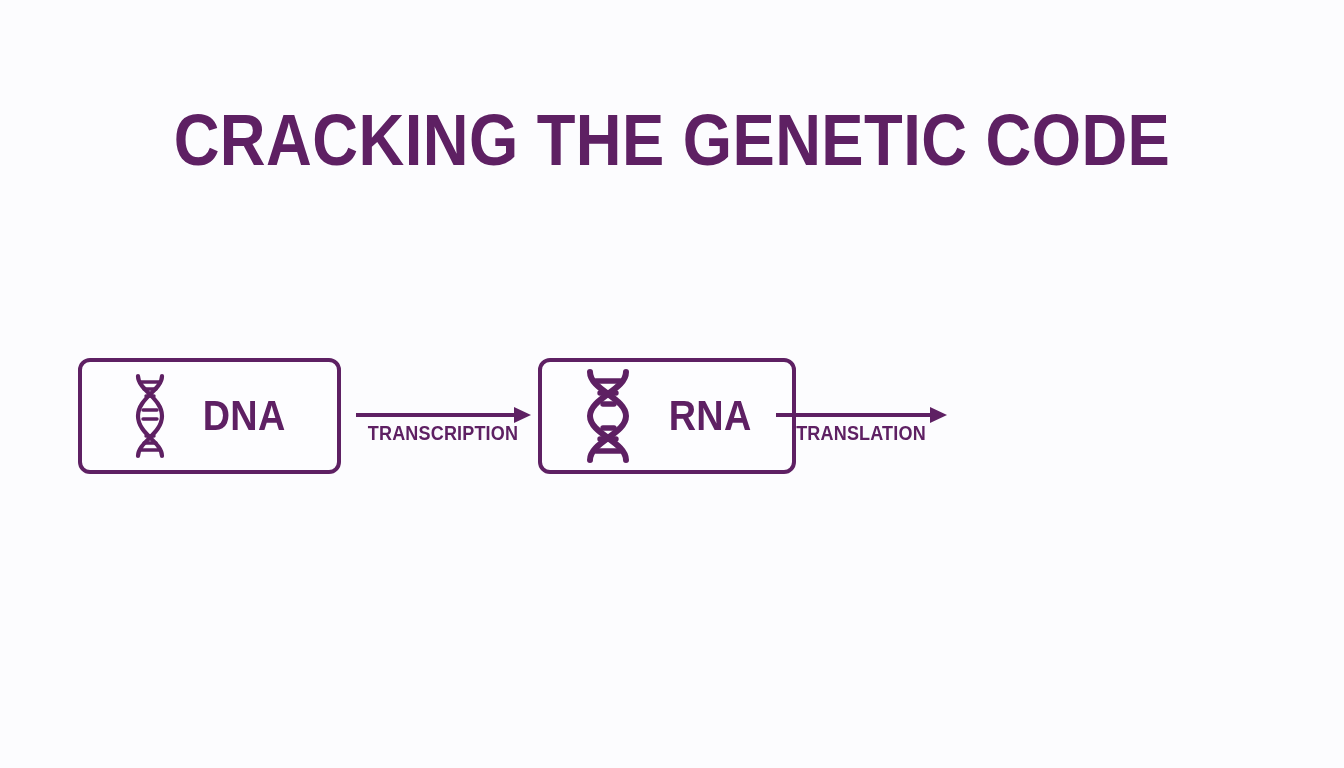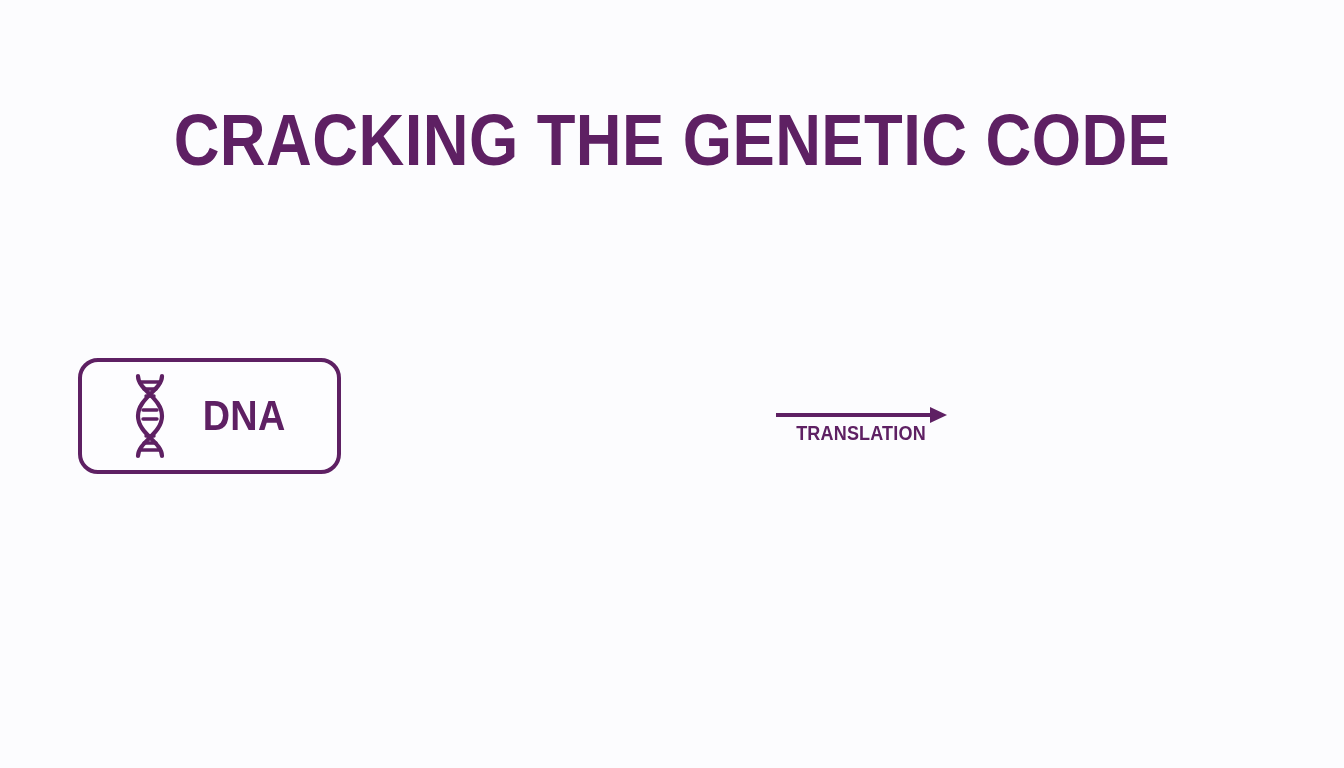--- a/index.html
+++ b/index.html
@@ -37,21 +37,21 @@
     position:absolute;
     left:0; top:358px;
     width:1344px; height:120px;
   }
 
   .node {
     position:absolute;
     top:0;
     height:116px;
     border:4px solid #5e2063;
-    border-radius:20px;
+    border-radius:12px;
     background:#fdfdff;
     display:flex;
     align-items:center;
     justify-content:center;
     gap:26px;
   }
   .node.dna     { left:78px;  width:263px; }
   .node.rna     { left:538px; width:258px; }
   .node.protein { left:995px; width:274px; }
 
@@ -127,21 +127,47 @@
             <line x1="15" y1="46" x2="29" y2="46"></line>
             <line x1="18" y1="63" x2="26" y2="63"></line>
             <line x1="16" y1="70" x2="28" y2="70"></line>
             <line x1="13" y1="77" x2="31" y2="77"></line>
           </g>
         </svg>
       </span>
       <span class="node-label">DNA</span>
     </div>
 
+    <div class="arrow-group one">
+      <svg class="arrow-svg" viewBox="0 0 182 22" preserveAspectRatio="none">
+        <line x1="4" y1="11" x2="165" y2="11" stroke="#5e2063" stroke-width="4"></line>
+        <polygon points="162,3 179,11 162,19" fill="#5e2063"></polygon>
+      </svg>
+      <span class="arrow-label">TRANSCRIPTION</span>
+    </div>
 
+    <div class="node rna">
+      <span class="node-icon rna-ico">
+        <svg viewBox="0 0 60 96" width="60" height="96" aria-hidden="true">
+          <g fill="none" stroke="#5e2063" stroke-width="6" stroke-linecap="round">
+            <path d="M12 4 C12 22 48 30 48 48 C48 66 12 74 12 92"></path>
+            <path d="M48 4 C48 22 12 30 12 48 C12 66 48 74 48 92"></path>
+          </g>
+          <g stroke="#5e2063" stroke-width="5.4" stroke-linecap="round">
+            <line x1="18" y1="13" x2="42" y2="13"></line>
+            <line x1="22" y1="25" x2="38" y2="25"></line>
+            <line x1="25" y1="36" x2="36" y2="36"></line>
+            <line x1="25" y1="60" x2="36" y2="60"></line>
+            <line x1="22" y1="71" x2="38" y2="71"></line>
+            <line x1="18" y1="83" x2="42" y2="83"></line>
+          </g>
+        </svg>
+      </span>
+      <span class="node-label">RNA</span>
+    </div>
 
     <div class="arrow-group two">
       <svg class="arrow-svg" viewBox="0 0 178 22" preserveAspectRatio="none">
         <line x1="4" y1="11" x2="161" y2="11" stroke="#5e2063" stroke-width="4"></line>
         <polygon points="158,3 175,11 158,19" fill="#5e2063"></polygon>
       </svg>
       <span class="arrow-label">TRANSLATION</span>
     </div>
 
 

